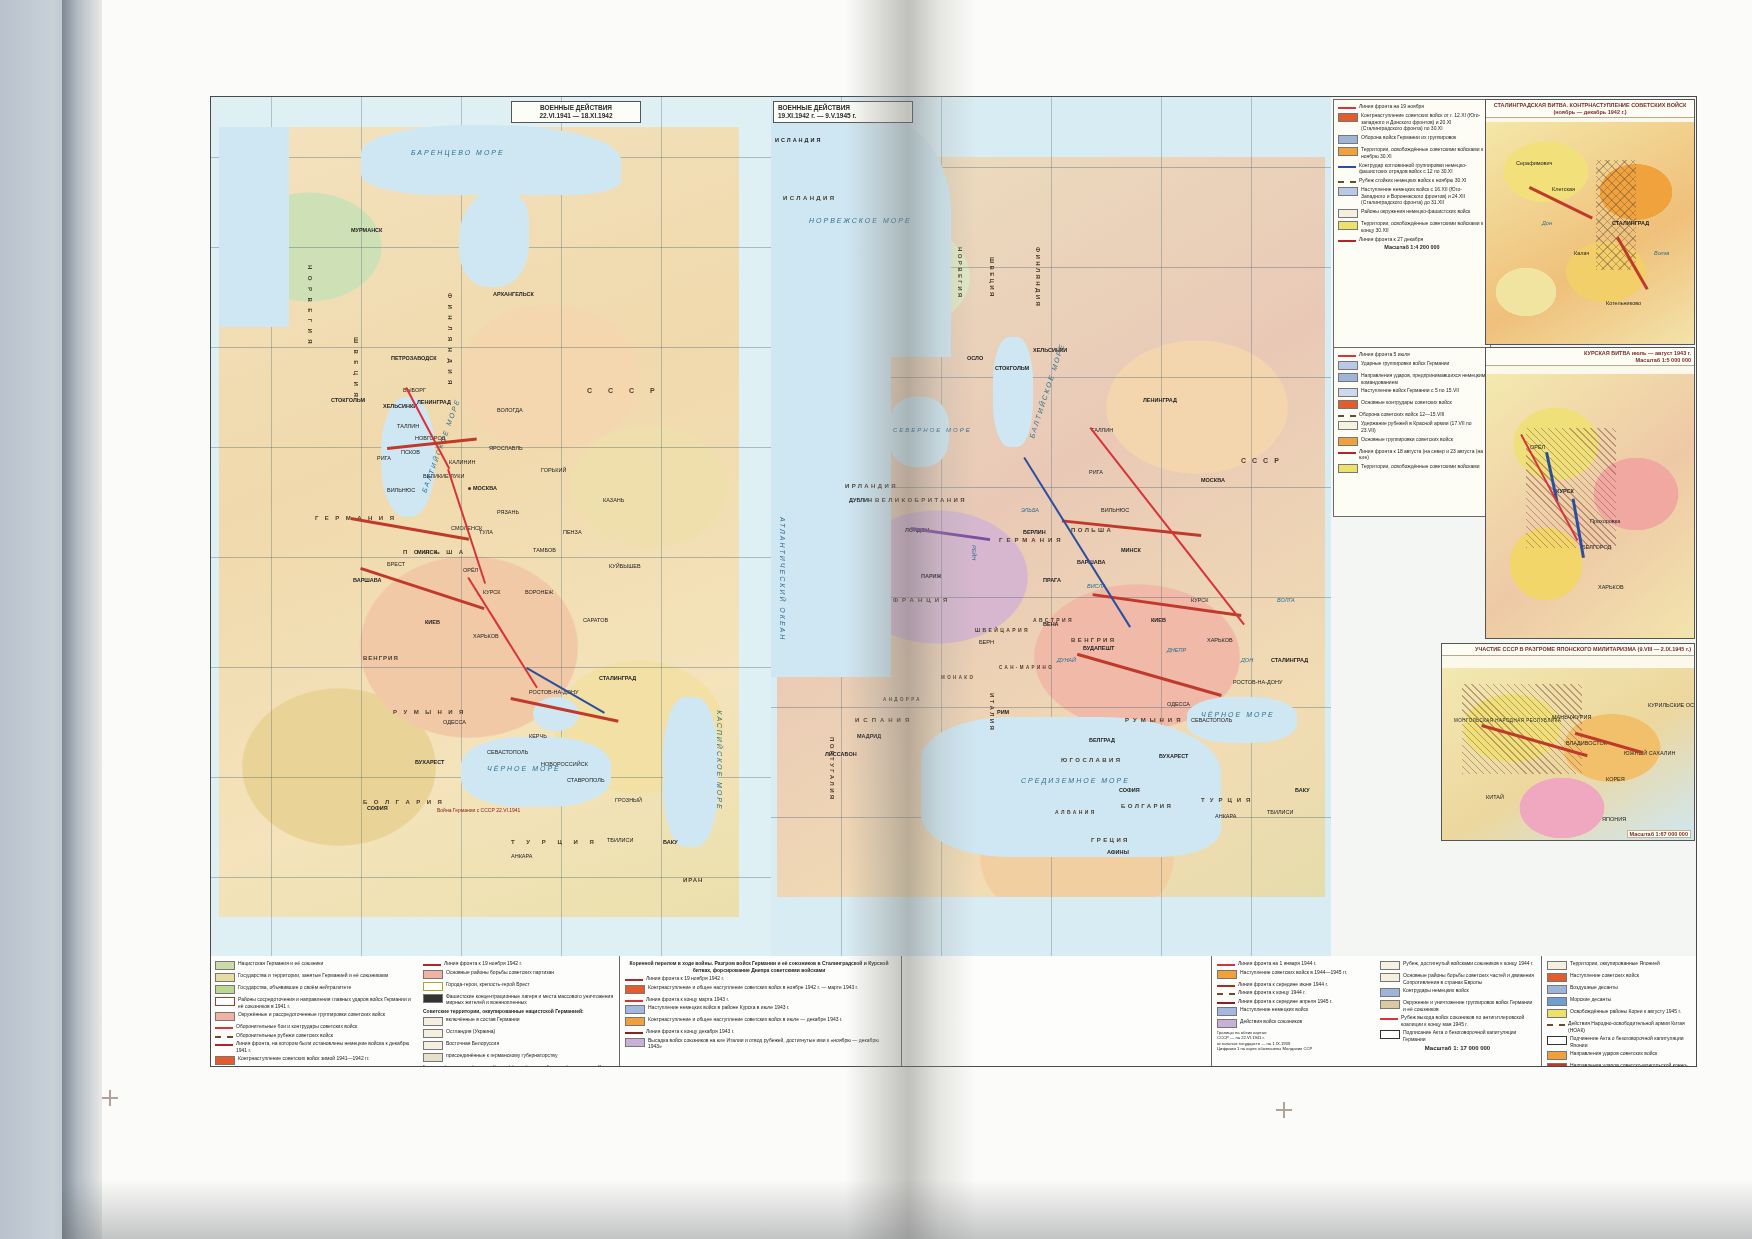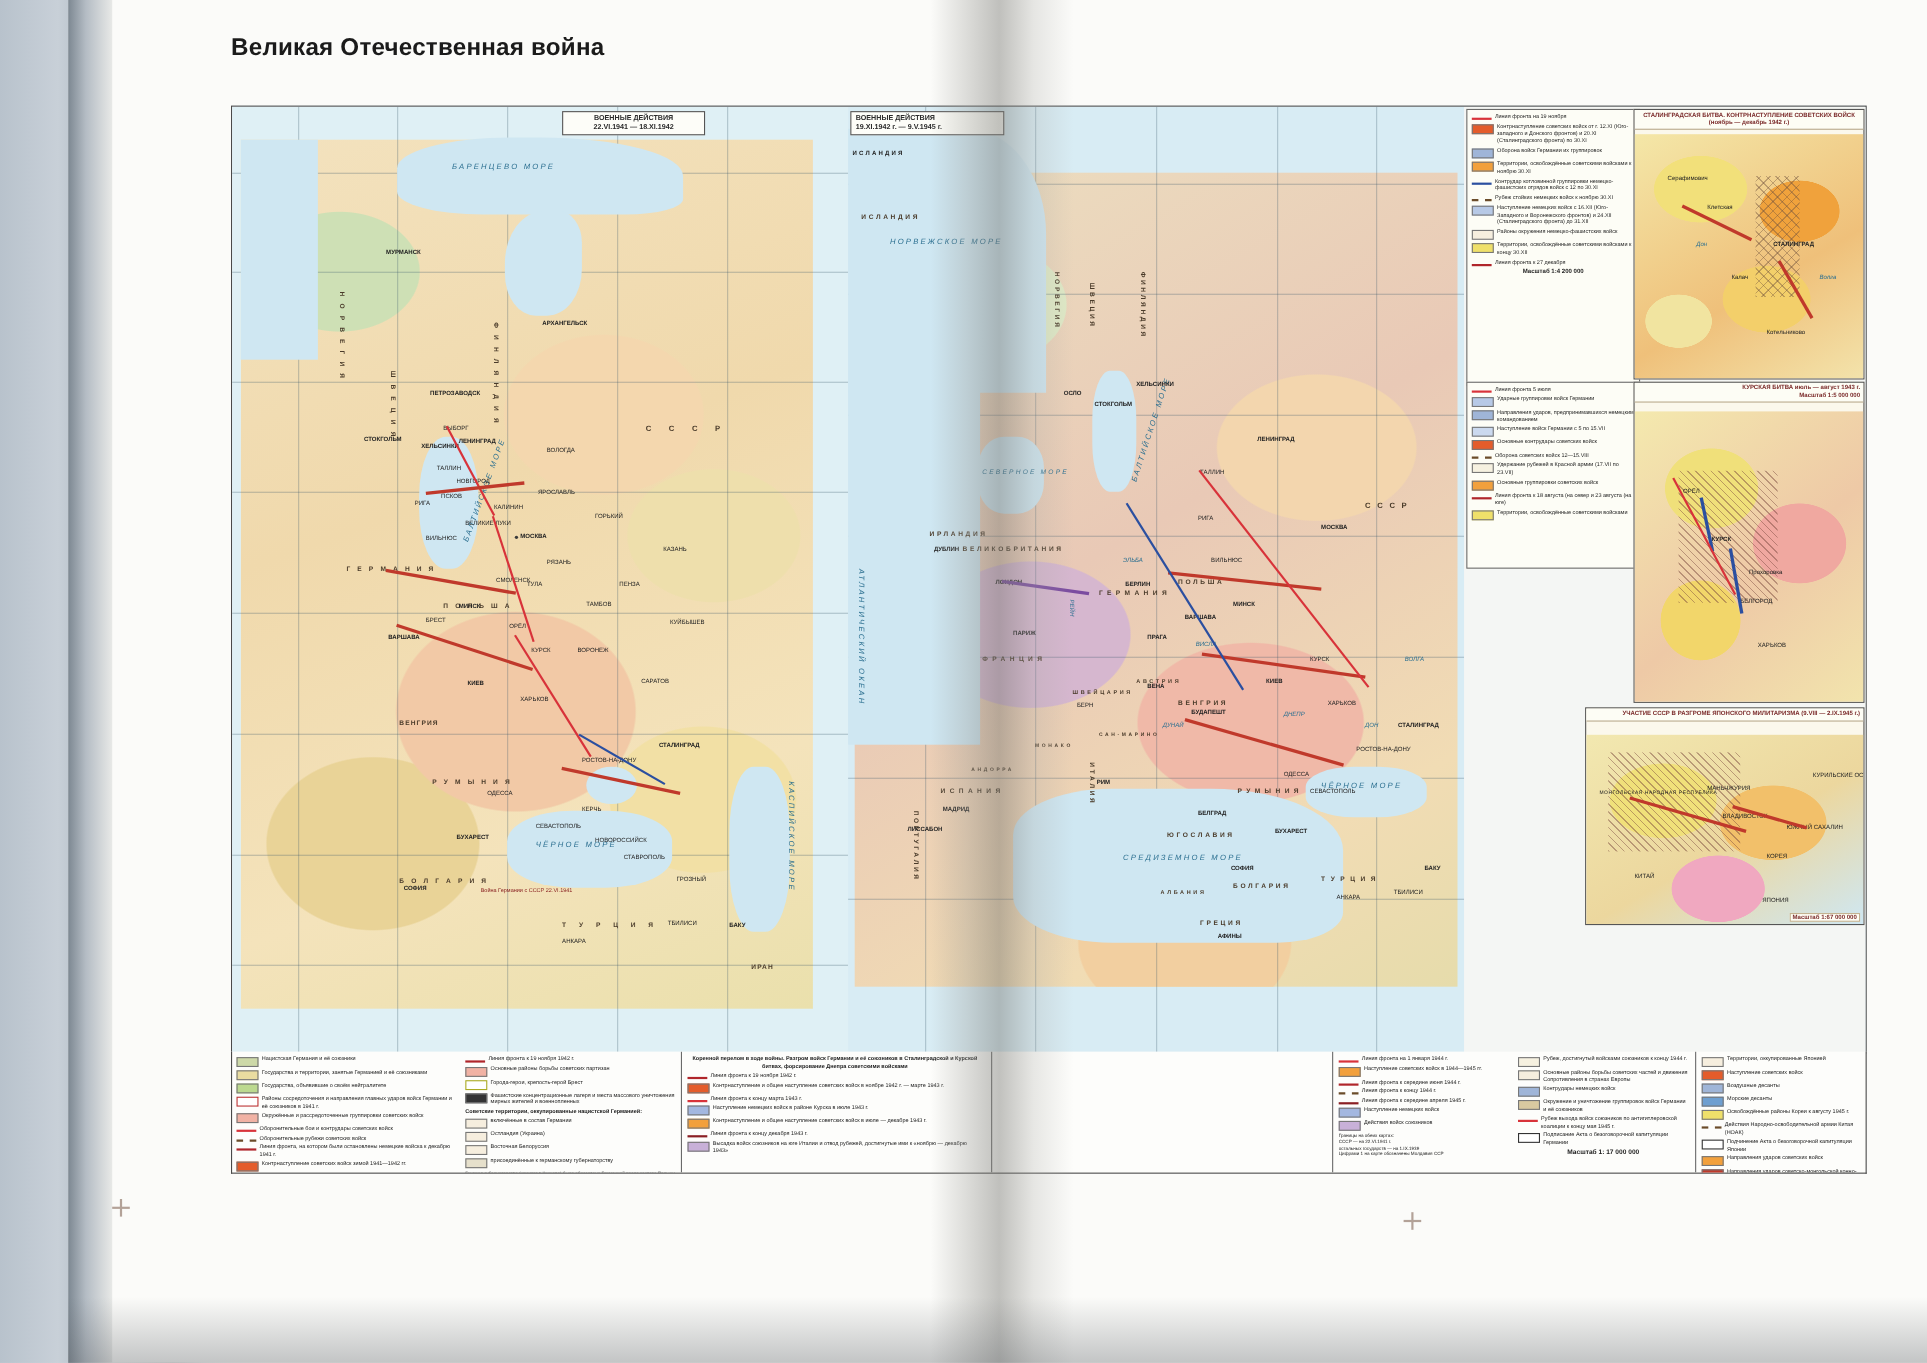--- a/index.html
+++ b/index.html
@@ -123,21 +123,20 @@
   .grat{position:absolute;border-top:1px solid rgba(60,90,110,.35);width:100%;left:0;}
   .gratv{position:absolute;border-left:1px solid rgba(60,90,110,.3);height:100%;top:0;}
 </style>
 </head>
 <body>
 
 <div class="desk"></div>
 
 <div class="page">
 
-  <div class="title">Великая Отечественная война</div>
 
   <div class="mapframe">
 
     <div class="mapA">
       <div class="blockA-land"></div>
 
       <div class="grat" style="top:60px;"></div>
         <div class="grat" style="top:150px;"></div>
       <div class="grat" style="top:250px;"></div>
         <div class="grat" style="top:350px;"></div>

